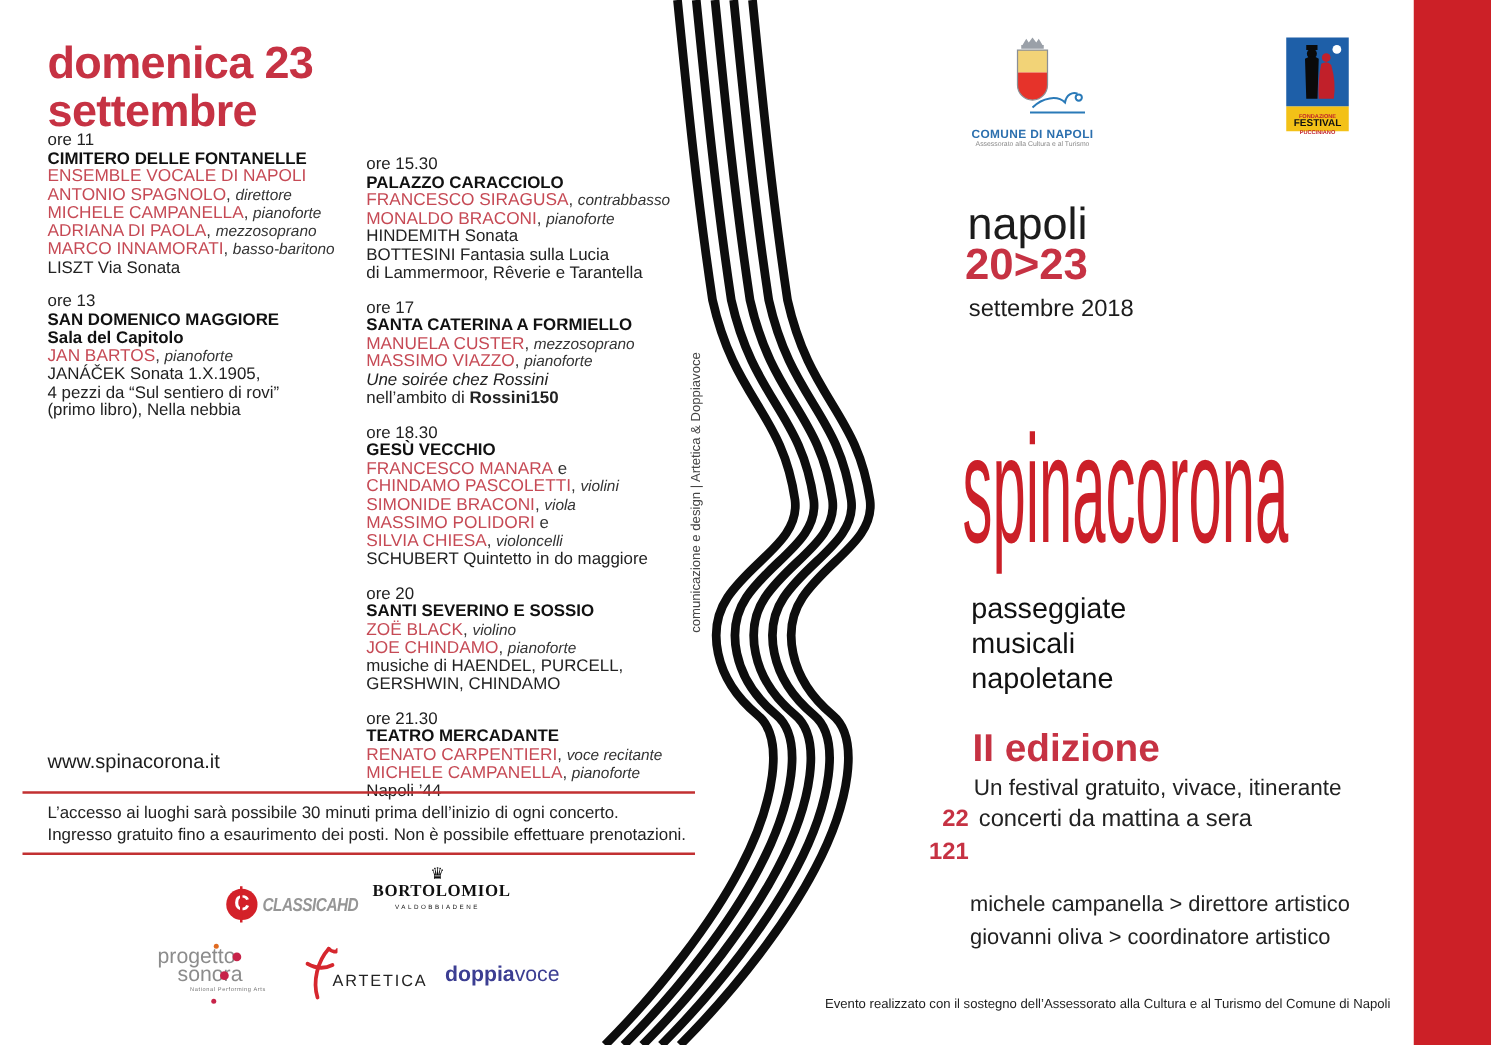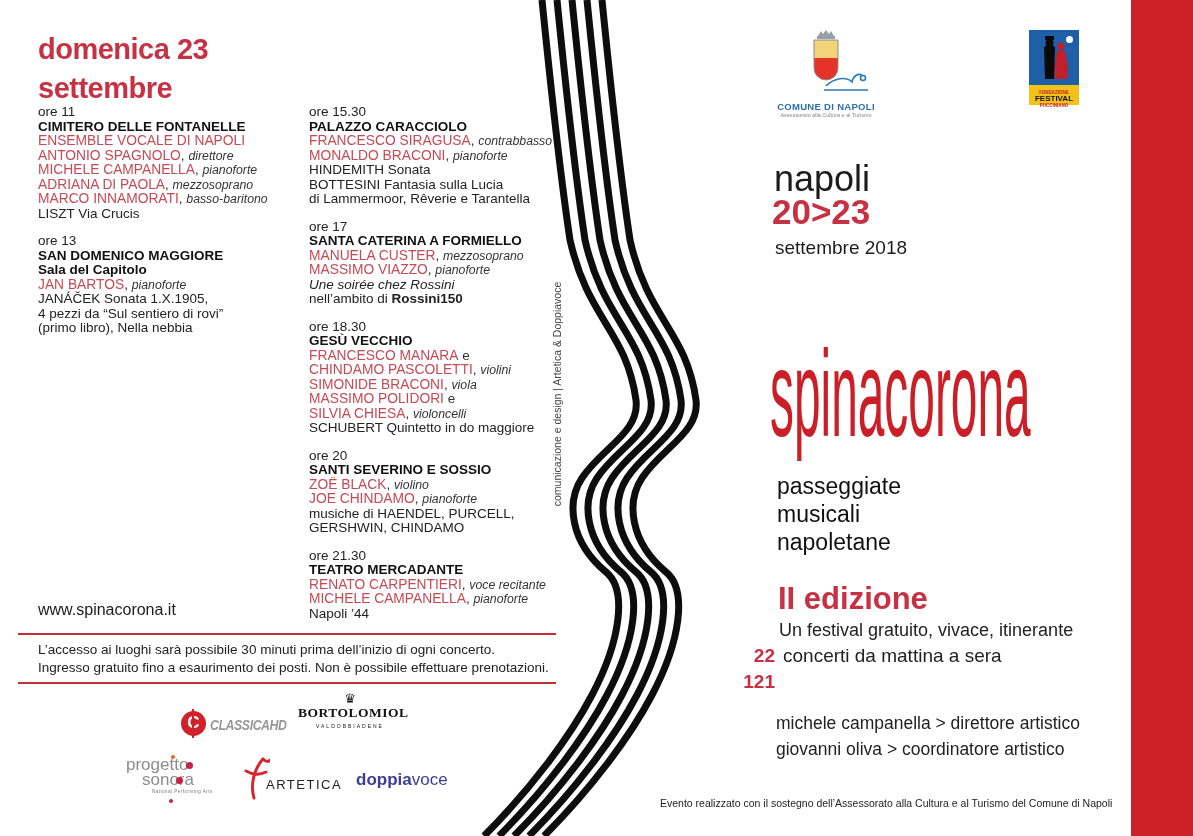--- a/index.html
+++ b/index.html
@@ -2,24 +2,24 @@
 <html><head>
 <meta charset="utf-8">
 <style>
   html,body{margin:0;padding:0;background:#e8e8e8;}
   .poster{position:relative;width:1193px;height:836px;background:#ffffff;overflow:hidden;
           font-family:"Liberation Sans","DejaVu Sans",sans-serif;color:#1c1c1c;}
   
   .waves{position:absolute;left:0;top:0;width:1193px;height:836px;pointer-events:none;}
   .red-band{position:absolute;left:1131px;top:0;width:62px;height:836px;background:#cc2027;}
   
-  .day-title{position:absolute;left:38px;top:30px;font-size:29px;line-height:39px;font-weight:700;
+  .day-title{position:absolute;left:38px;top:30px;font-size:36px;line-height:39px;font-weight:700;
              color:#c63243;letter-spacing:-0.5px;}
   .col{position:absolute;top:105px;width:256px;font-size:13.5px;line-height:14.5px;}
-  .col1{left:38px;} .col2{left:309px;}
+  .col1{left:38px;} .col2{left:293px;margin-top:19px;}
   .event{margin-bottom:13px;}
   .event div{line-height:14.5px;}
   .time{color:#222;}
   .venue{font-weight:700;color:#111;}
   .pname{color:#c64a55;font-size:13.8px;}
   .psep{color:#333;}
   .prole{color:#333;font-style:italic;font-size:12.3px;}
   .prog{color:#222;}
   .italic{font-style:italic;}
   .b{font-weight:700;}
@@ -98,21 +98,21 @@
 
   <div class="col col1">
     <div class="event">
       <div class="time">ore 11</div>
       <div class="venue">CIMITERO DELLE FONTANELLE</div>
       <div><span class="pname">ENSEMBLE VOCALE DI NAPOLI</span></div>
       <div><span class="pname">ANTONIO SPAGNOLO</span><span class="psep">, </span><span class="prole">direttore</span></div>
       <div><span class="pname">MICHELE CAMPANELLA</span><span class="psep">, </span><span class="prole">pianoforte</span></div>
       <div><span class="pname">ADRIANA DI PAOLA</span><span class="psep">, </span><span class="prole">mezzosoprano</span></div>
       <div><span class="pname">MARCO INNAMORATI</span><span class="psep">, </span><span class="prole">basso-baritono</span></div>
-      <div class="prog">LISZT Via Crucis</div>
+      <div class="prog">LISZT Via Sonata</div>
     </div>
     <div class="event">
       <div class="time">ore 13</div>
       <div class="venue">SAN DOMENICO MAGGIORE</div>
       <div class="venue">Sala del Capitolo</div>
       <div><span class="pname">JAN BARTOS</span><span class="psep">, </span><span class="prole">pianoforte</span></div>
       <div class="prog">JANÁČEK Sonata 1.X.1905,</div>
       <div class="prog">4 pezzi da “Sul sentiero di rovi”</div>
       <div class="prog">(primo libro), Nella nebbia</div>
     </div>

